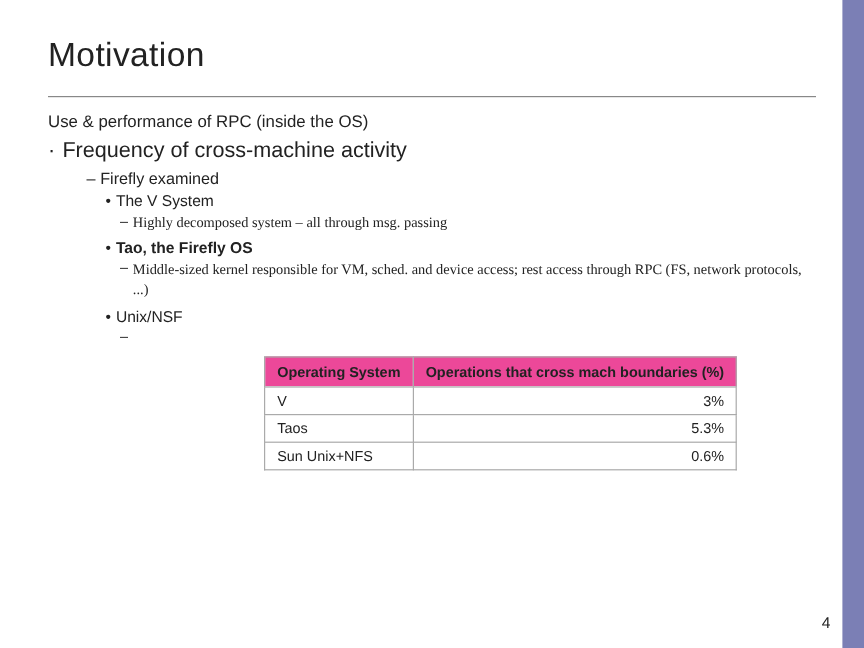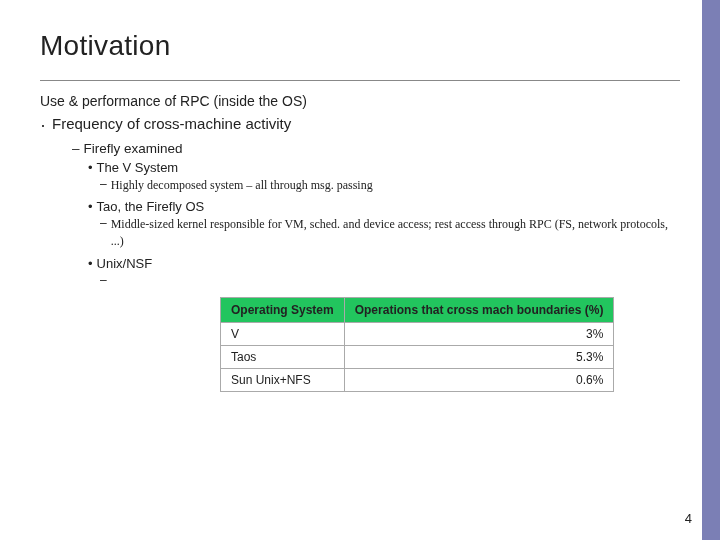--- a/index.html
+++ b/index.html
@@ -126,59 +126,59 @@
       margin-left: 180px;
       margin-top: 10px;
     }
 
     table {
       border-collapse: collapse;
       font-size: 12px;
     }
 
     table th {
-      background: #22c55e;
+      background: #ec4899;
       border: 1px solid #aaa;
       padding: 5px 10px;
       font-weight: bold;
       text-align: left;
       color: #222;
     }
 
     table td {
       border: 1px solid #aaa;
       padding: 4px 10px;
       background: #fff;
     }
 
     table td:last-child {
       text-align: right;
     }
 
     .tao-bold {
-      font-weight: normal;
+      font-weight: bold;
     }
   </style>
 </head>
 <body>
 
 <div class="slide">
 
   <div class="accent-bar"></div>
 
   <div class="page-number">4</div>
 
   <div class="slide-title">Motivation</div>
   <hr class="title-rule">
 
   <div style="font-size:14px; margin-bottom:6px;">Use &amp; performance of RPC (inside the OS)</div>
 
   <div class="top-bullet">
     <span class="bullet-dot">·</span>
-    <span style="font-size:15px;">Frequency of cross-machine activity</span>
+    <span style="font-size:18px;">Frequency of cross-machine activity</span>
   </div>
 
   <div class="sub-bullet">
     <span class="dash">–</span>
     <span>Firefly examined</span>
   </div>
 
   <div class="item-block">
     <div class="item-line">
       <span>•</span>

